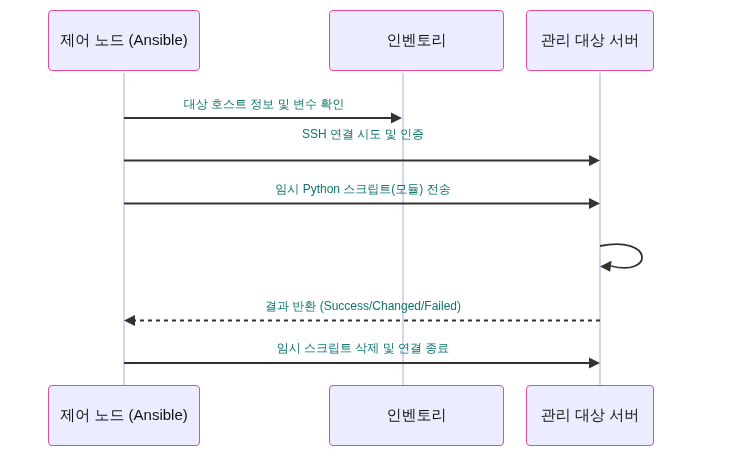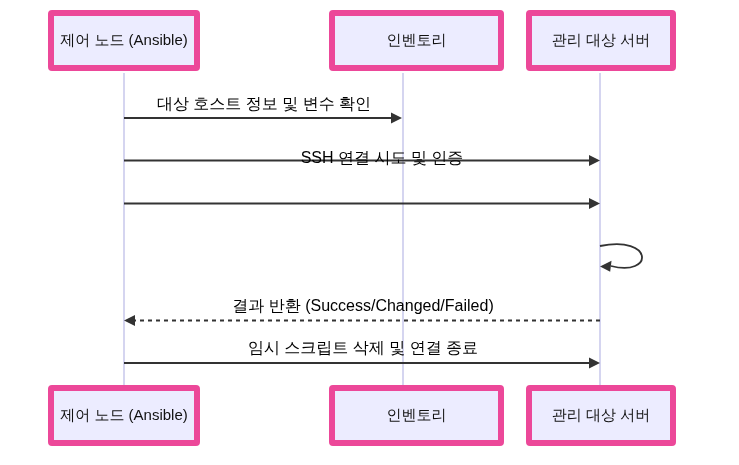--- a/index.html
+++ b/index.html
@@ -19,40 +19,40 @@
     position: absolute;
     left: 0;
     top: 0;
     width: 739px;
     height: 465px;
   }
   .actor {
     position: absolute;
     height: 61px;
     background: #ECECFF;
-    border: 6px solid #ec4899;
+    border: 1px solid #ec4899;
     border-radius: 4px;
     display: flex;
     align-items: center;
     justify-content: center;
     font-size: 15px;
     color: #111111;
     box-sizing: border-box;
     white-space: nowrap;
   }
   .actor.a1 { left: 48px;  width: 152px; }
   .actor.a2 { left: 329px; width: 175px; }
-  .actor.a3 { left: 526px; width: 150px; }
+  .actor.a3 { left: 526px; width: 128px; }
   .actor.top { top: 10px; }
   .actor.bottom { top: 385px; }
   .msg-label {
     position: absolute;
     transform: translateX(-50%);
-    font-size: 16px;
-    color: #000000;
+    font-size: 12px;
+    color: #0f766e;
     white-space: nowrap;
     line-height: 16px;
   }
 </style>
 </head>
 <body>
 
 <div class="canvas">
 
   <svg class="lines-layer" width="739" height="465" viewBox="0 0 739 465" xmlns="http://www.w3.org/2000/svg">
@@ -84,21 +84,22 @@
     <span>제어 노드 (Ansible)</span>
   </div>
   <div class="actor a2 top">
     <span>인벤토리</span>
   </div>
   <div class="actor a3 top">
     <span>관리 대상 서버</span>
   </div>
 
   <div class="msg-label" style="left:264px; top:96px;">대상 호스트 정보 및 변수 확인</div>
-  <div class="msg-label" style="left:363px; top:150px;margin-left:19px;">SSH 연결 시도 및 인증</div>
+  <div class="msg-label" style="left:363px; top:126px;">SSH 연결 시도 및 인증</div>
+  <div class="msg-label" style="left:363px; top:181px;">임시 Python 스크립트(모듈) 전송</div>
   <div class="msg-label" style="left:363px; top:298px;">결과 반환 (Success/Changed/Failed)</div>
   <div class="msg-label" style="left:363px; top:340px;">임시 스크립트 삭제 및 연결 종료</div>
 
   <div class="actor a1 bottom">
     <span>제어 노드 (Ansible)</span>
   </div>
   <div class="actor a2 bottom">
     <span>인벤토리</span>
   </div>
   <div class="actor a3 bottom">

